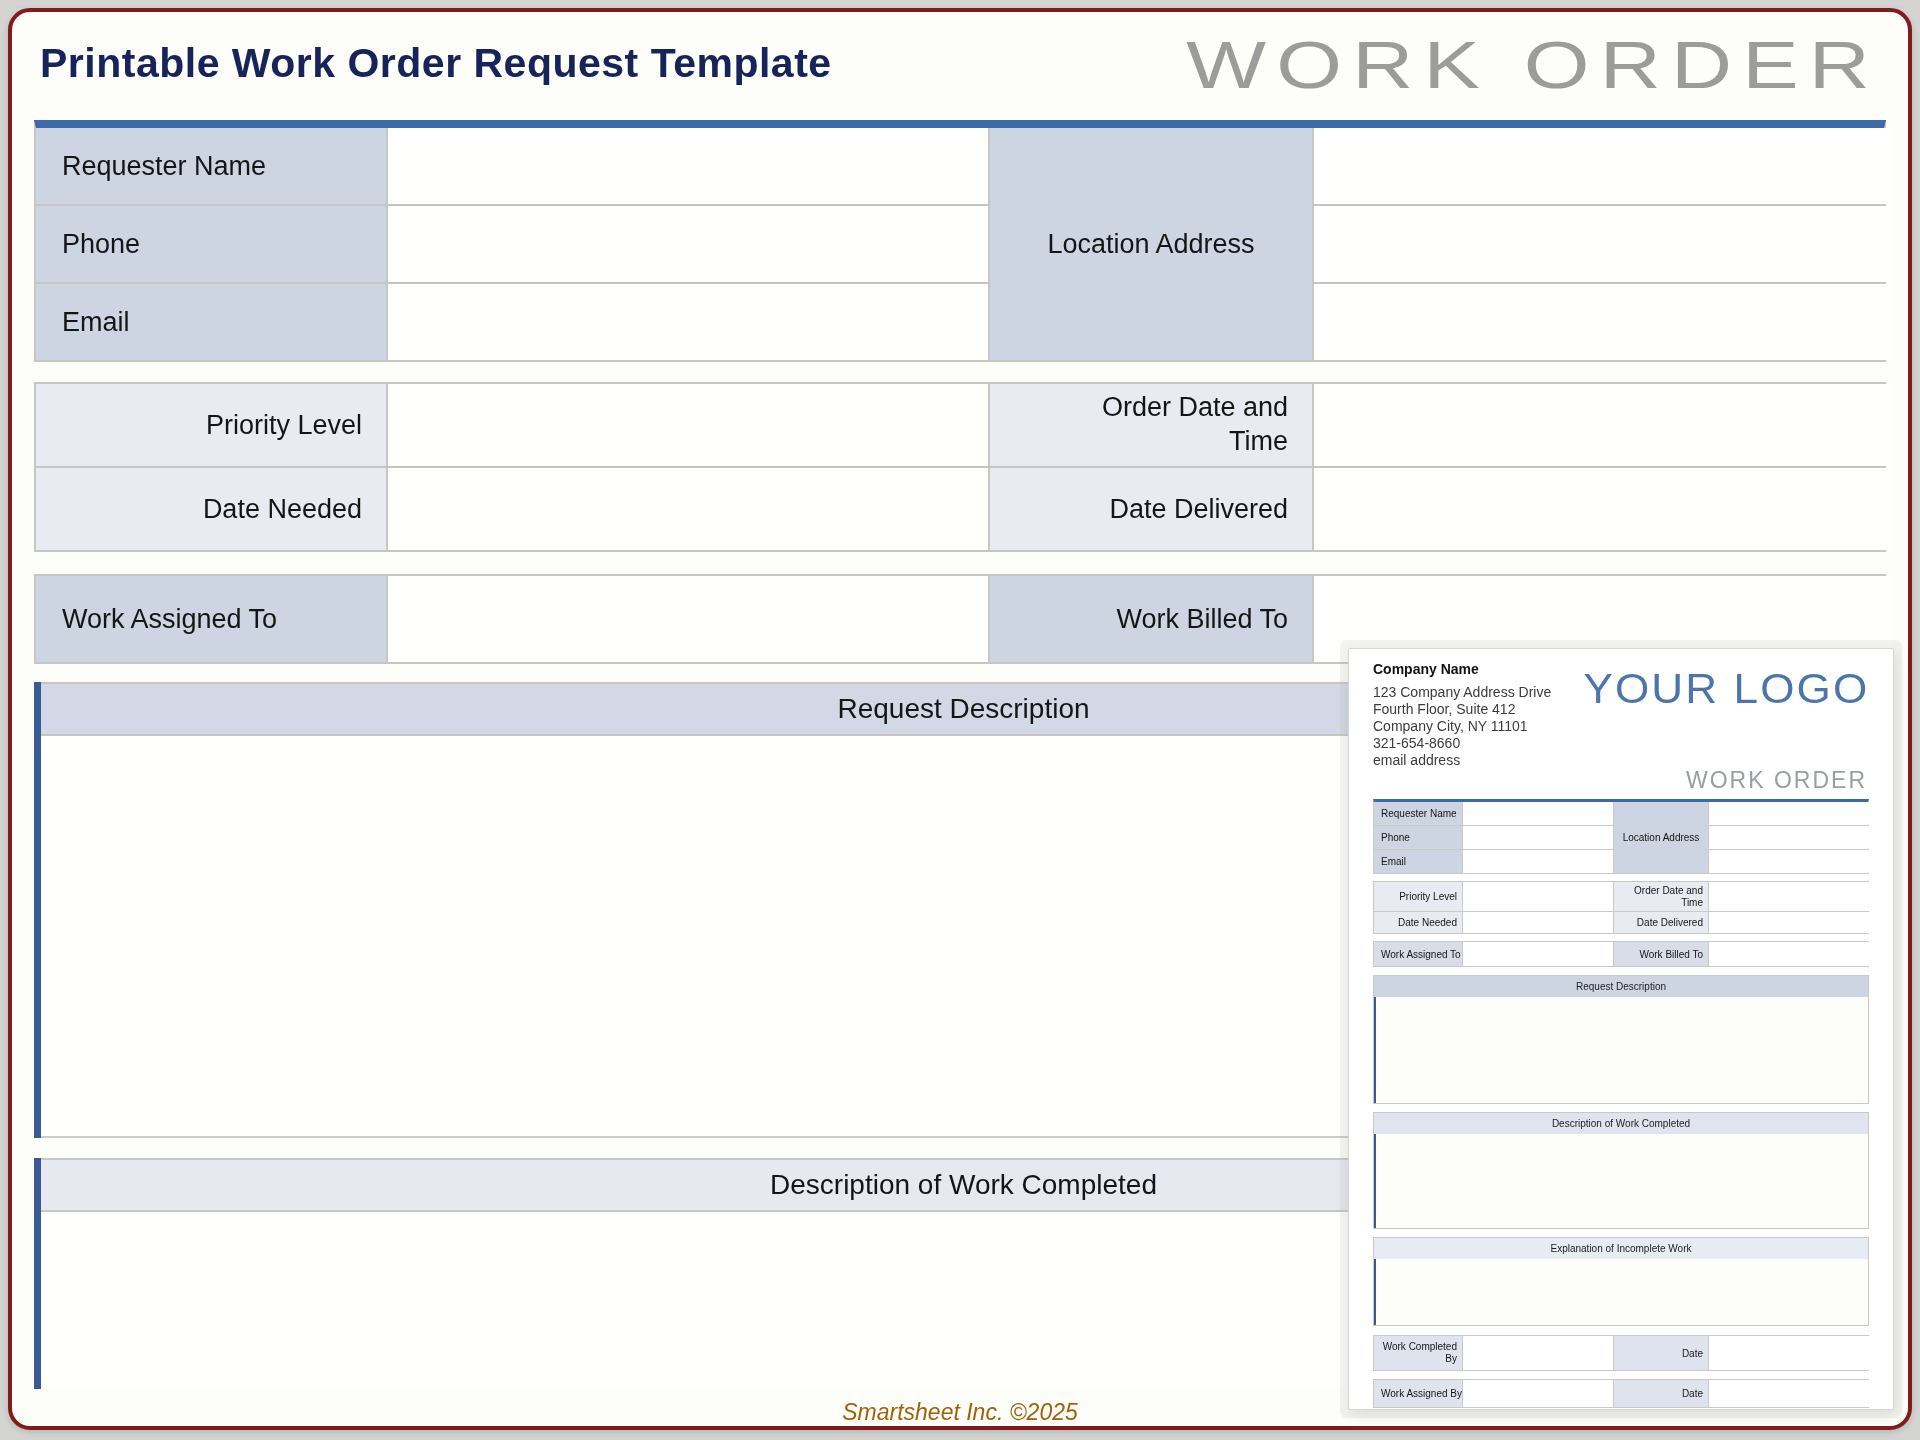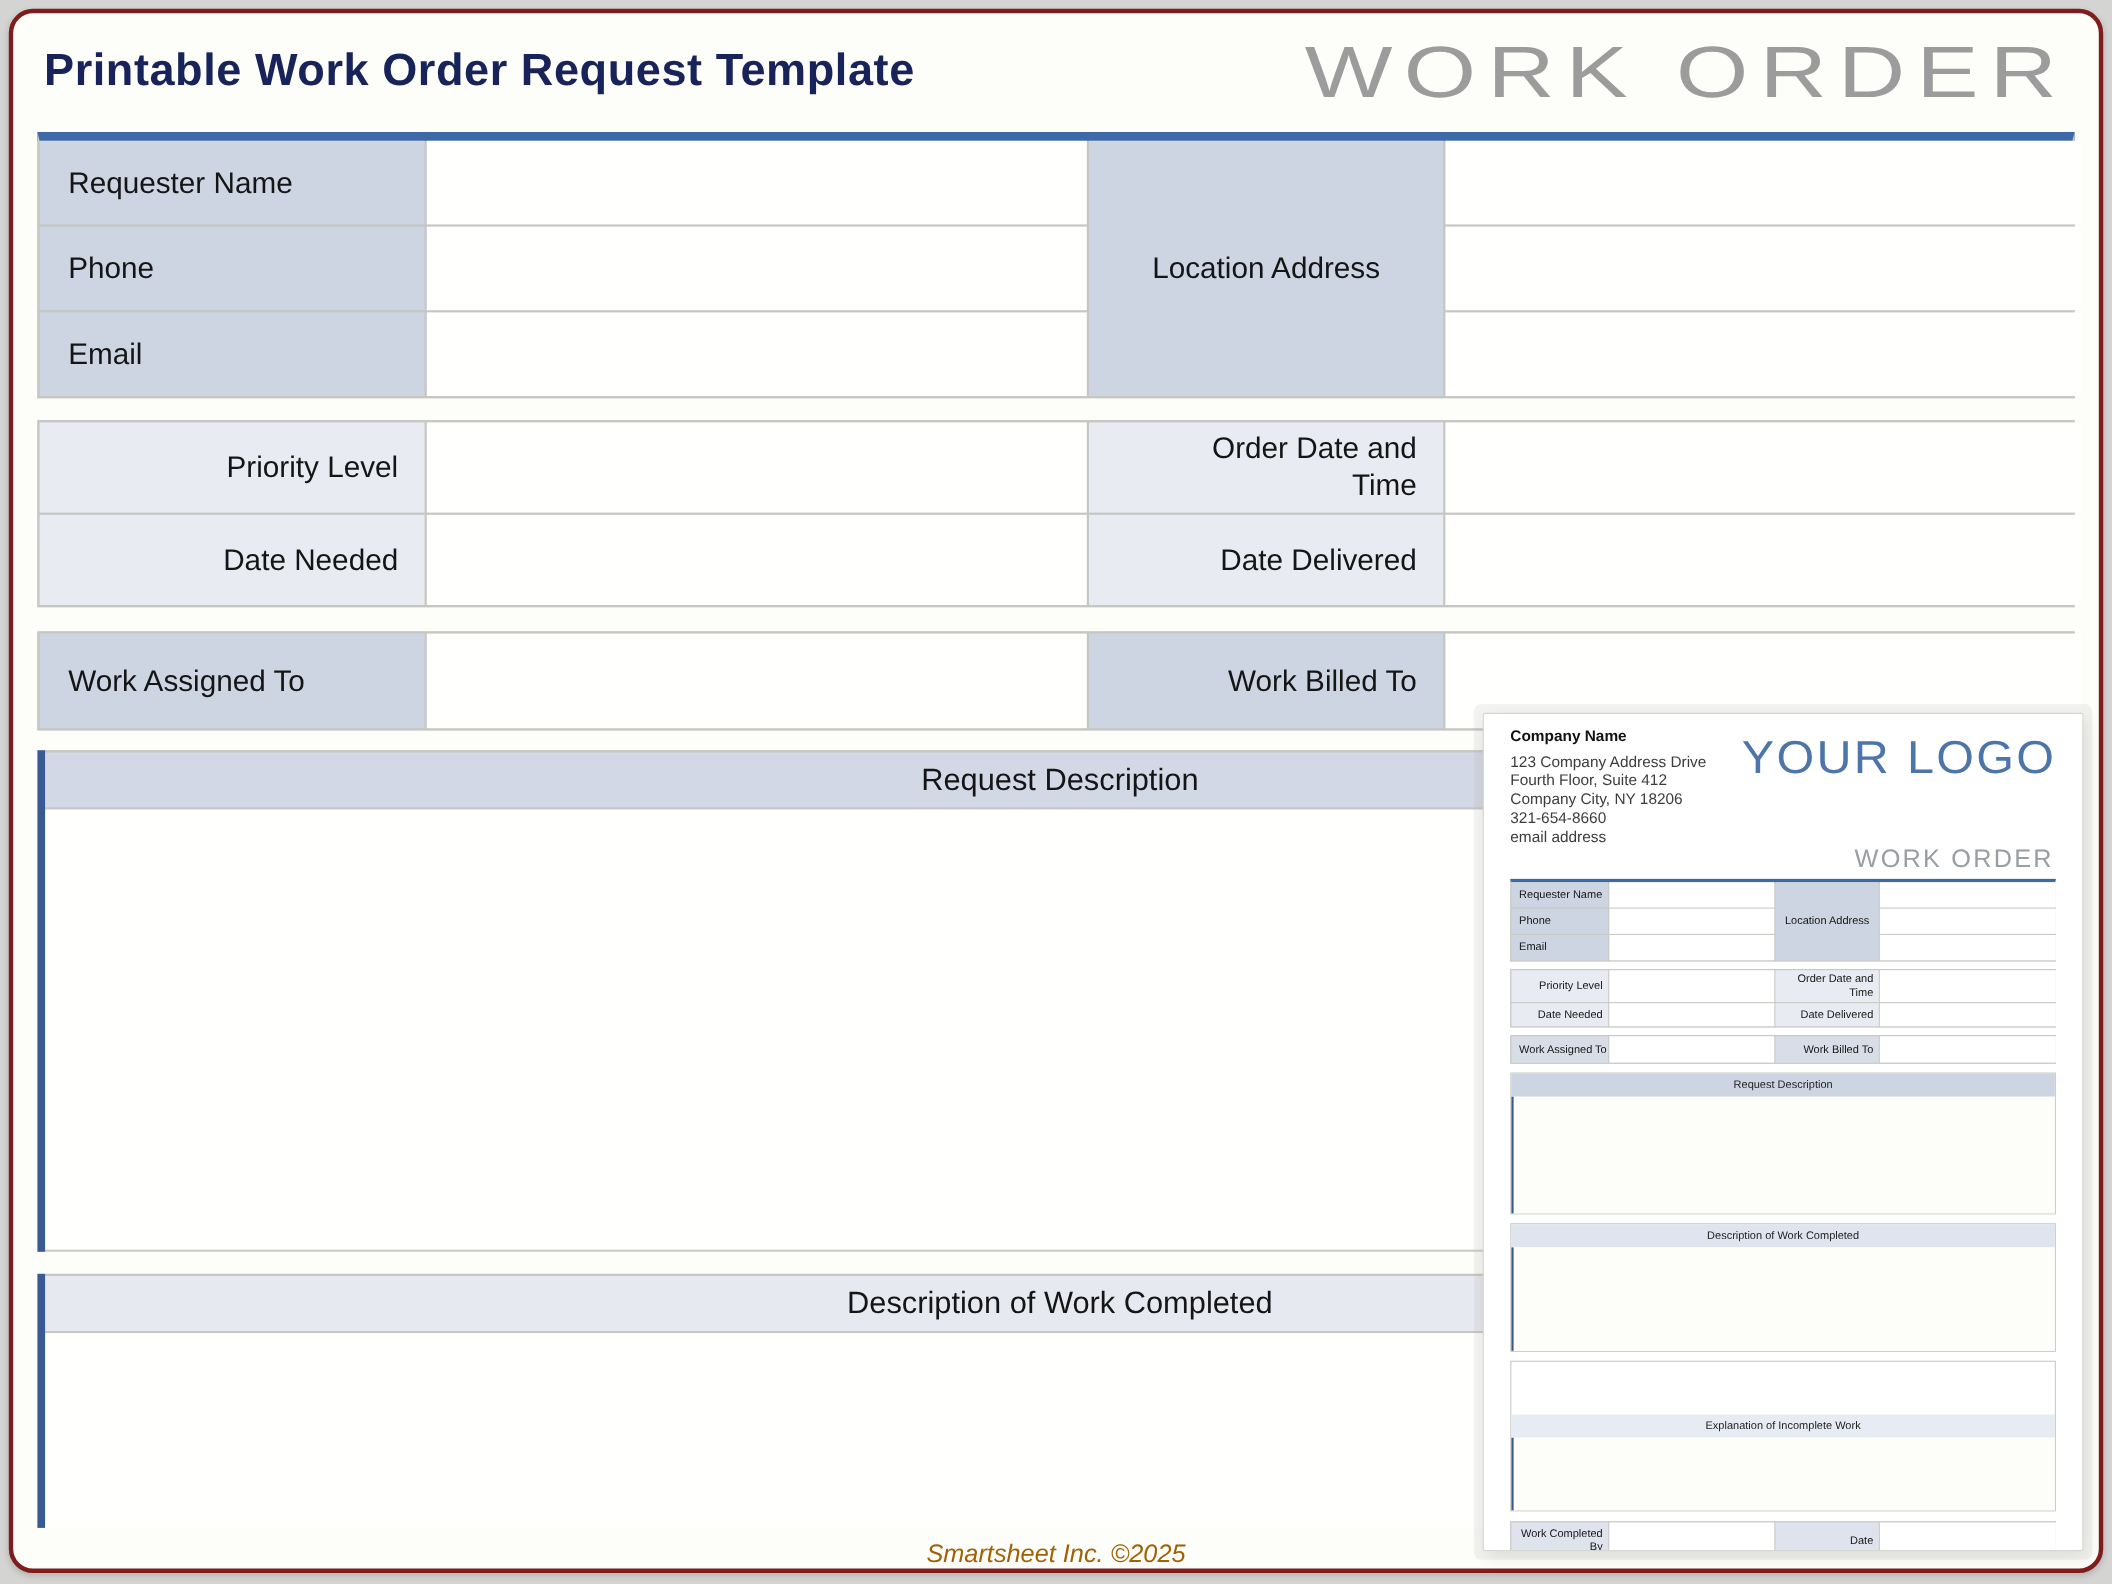--- a/index.html
+++ b/index.html
@@ -113,21 +113,21 @@
   .m-lbl-ar{ background: #d8dde8; justify-content: flex-end; padding-right: 5px; text-align: right; }
   .m-loc   { grid-row: 1 / span 3; grid-column: 3; justify-content: center; padding: 0; background: #cdd4e2; }
   .m-wrap  { display: inline-block; max-width: 74px; line-height: 1.2; }
   .m-sec   { margin-top: 8px; border: 1px solid #c9c9c5; }
   .m-sec-h { height: 21px; display: flex; align-items: center; justify-content: center; font-size: 10px; color: #222; }
   .m-sec-b { border-left: 2px solid #3a5a94; background: #fdfdfa; }
   .ms-rd .m-sec-h { background: #cdd5e3; }
   .ms-rd .m-sec-b { height: 106px; }
   .ms-dw .m-sec-h { background: #dfe4ee; }
   .ms-dw .m-sec-b { height: 94px; }
-  .ms-ex .m-sec-h { background: #e7ebf3; margin-top: 48px; }
+  .ms-ex .m-sec-h { background: #e7ebf3; }
   .ms-ex .m-sec-b { height: 66px; }
   .ms1 { margin-top: 9px; grid-template-rows: 34px; }
   .ms2 { margin-top: 8px; grid-template-rows: 27px; }
   .sign-lbl { background: #dfe3ed; }
   .m-wrap2 { display: inline-block; max-width: 80px; line-height: 1.25; }
 </style>
 </head>
 <body>
 
 <div class="card">
@@ -183,21 +183,21 @@
   </div>
 
   <div class="footer">Smartsheet Inc. ©2025</div>
 </div>
 
 <div class="thumb">
   <div class="t-head">
     <div class="t-company">Company Name</div>
     <div class="t-addr">123 Company Address Drive</div>
     <div class="t-addr">Fourth Floor, Suite 412</div>
-    <div class="t-addr">Company City, NY 18206</div>
+    <div class="t-addr">Company City, NY 11101</div>
     <div class="t-addr">321-654-8660</div>
     <div class="t-addr">email address</div>
     <div class="t-logo">YOUR LOGO</div>
   </div>
   <div class="t-wo">WORK ORDER</div>
 
   <div class="mini-grid m1">
     <div class="m-cell m-lbl g-c1 g-r1">Requester Name</div>
     <div class="m-cell g-c2 g-r1"></div>
     <div class="m-cell m-loc">Location Address</div>

